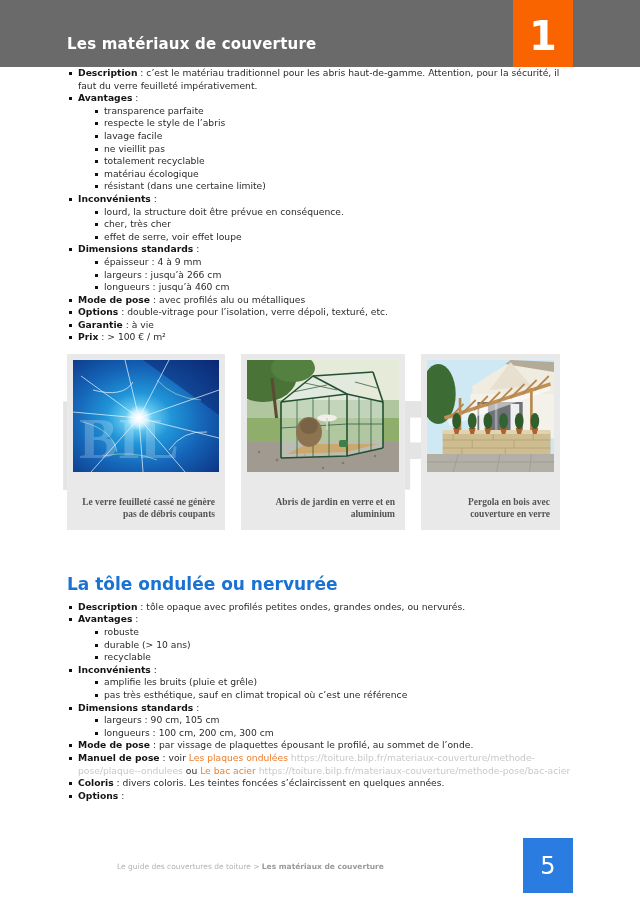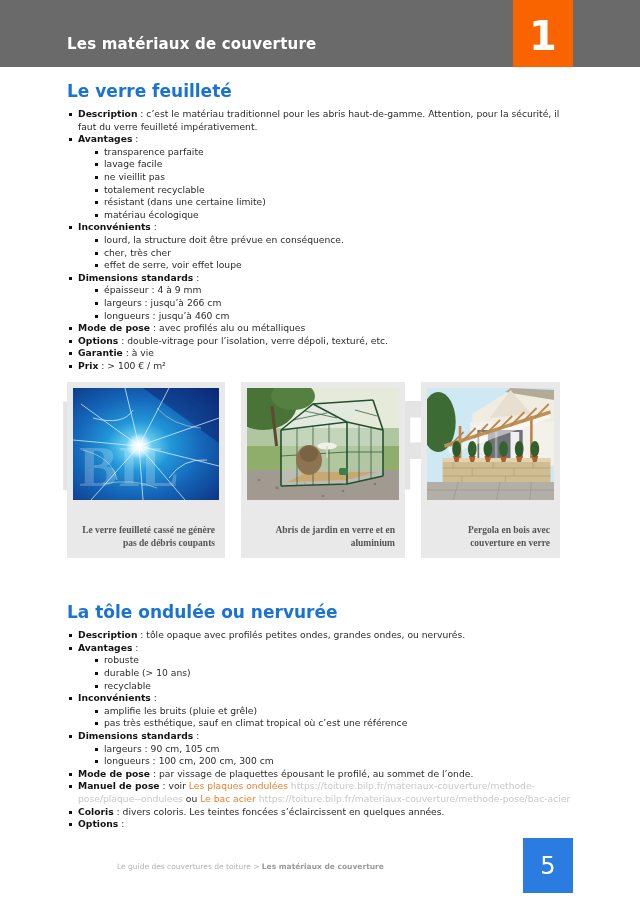--- a/index.html
+++ b/index.html
@@ -58,35 +58,35 @@
     <div class="hdr-title">Les matériaux de couverture</div>
     <div class="chapter-box">
       <span>1</span>
     </div>
   </div>
 
   <div class="wm">BILP</div>
 
   <div class="content">
 
-    <h2 class="sec">Le verre feuilleté</h2>
 
     <ul class="lst">
       <li class="b1">
         <span class="lbl">Description</span><span> : c’est le matériau traditionnel pour les abris haut-de-gamme. Attention, pour la sécurité, il faut du verre feuilleté impérativement.</span>
       </li>
       <li class="b1">
         <span class="lbl">Avantages</span><span> :</span>
         <ul class="sub">
           <li>transparence parfaite</li>
+          <li>respecte le style de l’abris</li>
           <li>lavage facile</li>
           <li>ne vieillit pas</li>
           <li>totalement recyclable</li>
+          <li>matériau écologique</li>
           <li>résistant (dans une certaine limite)</li>
-          <li>matériau écologique</li>
         </ul>
       </li>
       <li class="b1">
         <span class="lbl">Inconvénients</span><span> :</span>
         <ul class="sub">
           <li>lourd, la structure doit être prévue en conséquence.</li>
           <li>cher, très cher</li>
           <li>effet de serre, voir effet loupe</li>
         </ul>
       </li>

